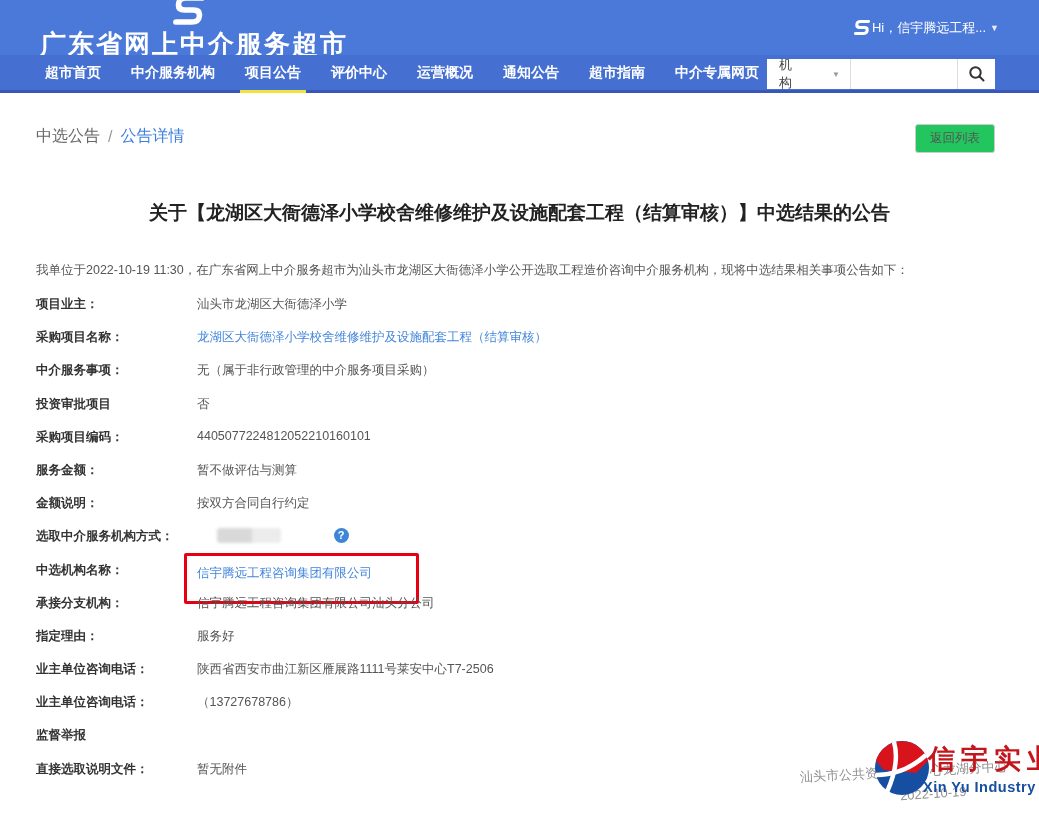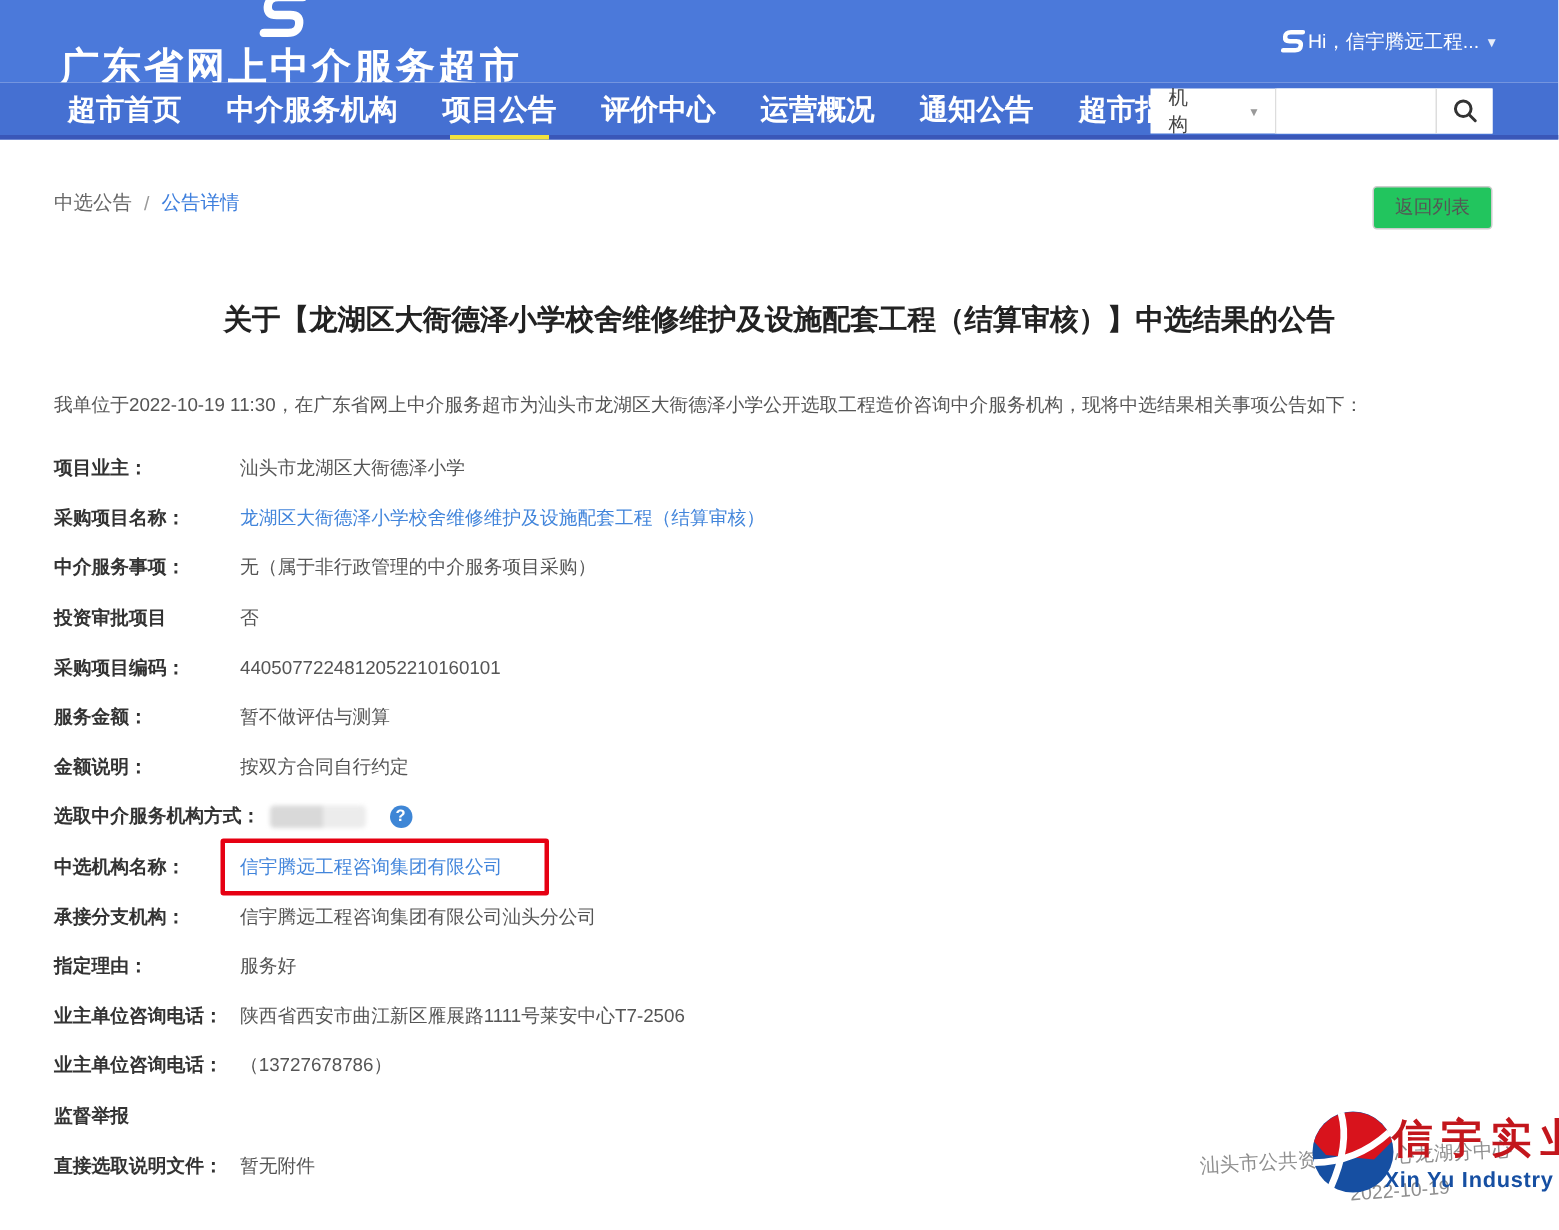--- a/index.html
+++ b/index.html
@@ -12,47 +12,47 @@
   .logo-svg { width:40px; height:34px; transform:skewX(-6deg); }
   .site-title { color:#fff; font-size:26px; font-weight:700; letter-spacing:2px; margin-left:10px; }
   .user-area { position:absolute; right:40px; top:0; height:55px; display:flex; align-items:center; gap:0; }
   .user-logo { width:20px; height:17px; transform:skewX(-6deg); }
   .user-greeting { color:#fff; font-size:13px; }
   .user-caret { color:#e8edf8; font-size:9px; margin-left:4px; }
 
   
   .nav-bar { height:38px; background:#4570d2; border-bottom:3px solid #3a57b8; display:flex; align-items:stretch; position:relative; }
   .nav-items { display:flex; margin-left:30px; }
-  .nav-item { position:relative; display:flex; align-items:center; padding:0 15px; color:#fff; font-size:19px; font-weight:600; cursor:pointer; }
+  .nav-item { position:relative; display:flex; align-items:center; padding:0 15px; color:#fff; font-size:14px; font-weight:600; cursor:pointer; }
   .nav-item.active::after { content:""; position:absolute; left:50%; transform:translateX(-50%); bottom:-3px; width:66px; height:3px; background:#f2e23c; }
   .search-group { position:absolute; right:44px; top:4px; height:30px; width:228px; background:#fff; display:flex; align-items:stretch; }
   .search-select { width:84px; display:flex; align-items:center; justify-content:space-between; padding:0 10px 0 12px; border-right:1px solid #ddd; cursor:pointer;gap:28px; }
   .search-select-label { font-size:13px; color:#444; }
   .search-select-caret { color:#999; font-size:8px; }
   .search-input { flex:1; border:none; outline:none; font-size:13px; padding:0 8px; min-width:0; }
   .search-btn { width:38px; border-left:1px solid #ddd; display:flex; align-items:center; justify-content:center; background:#fff; border-top:none;border-bottom:none;border-right:none; cursor:pointer; }
 
   
   .content { padding:0 36px; position:relative; }
   .breadcrumb-row { margin-top:33px; display:flex; align-items:flex-start; position:relative; height:30px; }
-  .breadcrumb { font-size:13px; color:#666; display:flex; gap:8px; align-items:center; }
+  .breadcrumb { font-size:16px; color:#666; display:flex; gap:8px; align-items:center; }
   .crumb-current { color:#3e7fdd; cursor:pointer; }
   .crumb-sep { color:#999; }
   .back-btn { position:absolute; right:8px; top:-2px; width:80px; height:29px; background:#22c55e; border:1px solid #ccc; border-radius:3px; font-size:12.5px; color:#555; cursor:pointer; }
 
   .article-title { margin-top:44px; text-align:center; font-size:19px; font-weight:700; color:#222; }
   .article-intro { margin-top:36px; font-size:12.5px; color:#555; line-height:17px; }
 
   .field-rows { margin-top:17px; }
-  .field-row { display:flex; align-items:center; height:33.2px; }
+  .field-row { display:flex; height:33.2px;gap:37px; }
   .field-label { width:124px; flex:none; font-size:12.5px; font-weight:700; color:#333; white-space:nowrap; }
   .field-label.wide { width:auto; margin-right:6px; }
   .field-value { font-size:12.5px; color:#555; }
   .field-link { font-size:12.5px; color:#4285db; text-decoration:none; cursor:pointer; }
-  .red-box { display:inline-block; border:3px solid #e60012; border-radius:2px; padding:7px 28px 7px 10px; margin:-9px 16px -9px -13px; }
+  .red-box { display:inline-block; border:3px solid #e60012; border-radius:2px; padding:7px 44px 7px 10px; margin:-9px 16px -9px -13px; }
   .redacted { display:inline-block; width:64px; height:15px; border-radius:3px;
     background:linear-gradient(90deg,#d9d9d9 0 55%,#ececec 55% 100%); filter:blur(1.5px); margin-right:16px; }
   .help-icon { display:inline-block; width:15px; height:15px; border-radius:50%; background:#3e86d6; color:#fff;
     font-size:11px; font-weight:700; text-align:center; line-height:15px; cursor:pointer; }
 
   
   .stamp { position:absolute; left:760px; top:735px; width:279px; height:85px; }
   .wm1 { position:absolute; left:40px; top:28px; color:#8f8f8f; font-size:13px; transform:rotate(-3deg); z-index:1; white-space:nowrap; }
   .wm2 { position:absolute; left:140px; top:51px; color:#8f8f8f; font-size:13px; transform:rotate(-4deg); z-index:1; }
   .stamp-logo { position:absolute; left:112px; top:2px; width:60px; height:60px; z-index:2; }

